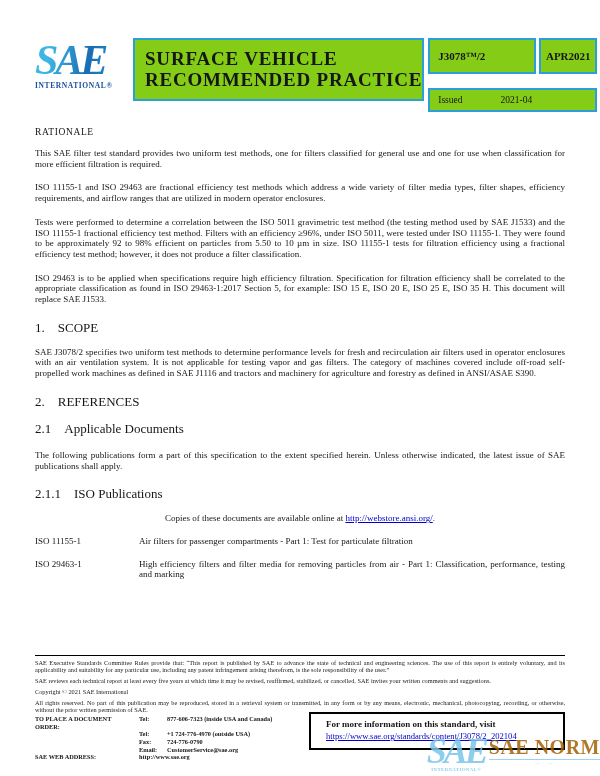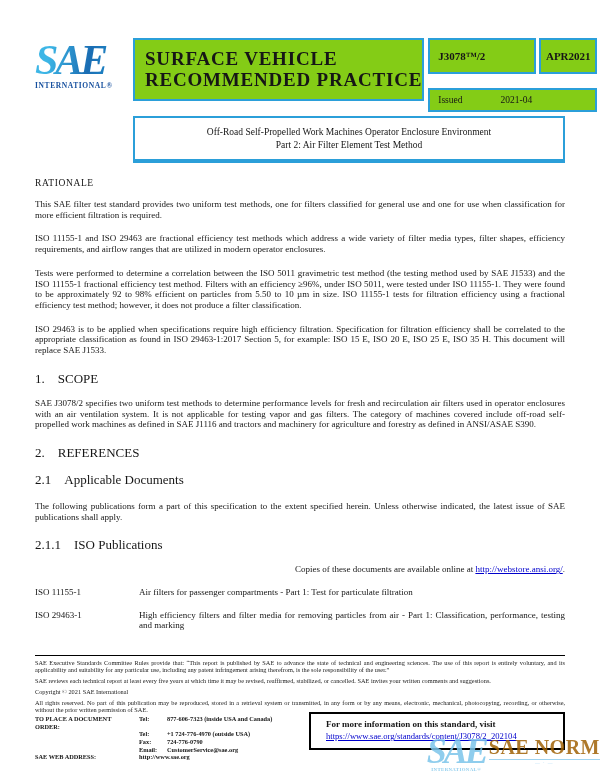--- a/index.html
+++ b/index.html
@@ -87,24 +87,20 @@
               <div class="bluebox docdate-box">APR2021</div>
             </div>
             <div class="bluebox issued-box">
               <span>Issued</span>
               <span>2021-04</span>
             </div>
           </div>
         </div>
       </div>
     </div>
-    <div class="sub-box">
-      <div>Off-Road Self-Propelled Work Machines Operator Enclosure Environment</div>
-      <div>Part 2: Air Filter Element Test Method</div>
-    </div>
 
     <div class="rationale-h">RATIONALE</div>
     <p class="body">This SAE filter test standard provides two uniform test methods, one for filters classified for general use and one for use when classification for more efficient filtration is required.</p>
     <p class="body" style="margin-top:13px">ISO 11155-1 and ISO 29463 are fractional efficiency test methods which address a wide variety of filter media types, filter shapes, efficiency requirements, and airflow ranges that are utilized in modern operator enclosures.</p>
     <p class="body" style="margin-top:13px">Tests were performed to determine a correlation between the ISO 5011 gravimetric test method (the testing method used by SAE J1533) and the ISO 11155-1 fractional efficiency test method. Filters with an efficiency ≥96%, under ISO 5011, were tested under ISO 11155-1. They were found to be approximately 92 to 98% efficient on particles from 5.50 to 10 µm in size. ISO 11155-1 tests for filtration efficiency using a fractional efficiency test method; however, it does not produce a filter classification.</p>
     <p class="body" style="margin-top:13px">ISO 29463 is to be applied when specifications require high efficiency filtration. Specification for filtration efficiency shall be correlated to the appropriate classification as found in ISO 29463-1:2017 Section 5, for example: ISO 15 E, ISO 20 E, ISO 25 E, ISO 35 H. This document will replace SAE J1533.</p>
 
     <div class="heading">
       <span class="h-num">1.</span><span>SCOPE</span>
     </div>
@@ -113,21 +109,21 @@
     <div class="heading">
       <span class="h-num">2.</span><span>REFERENCES</span>
     </div>
     <div class="heading" style="margin-top:11px">
       <span class="h-num">2.1</span><span>Applicable Documents</span>
     </div>
     <p class="body" style="margin-top:13px">The following publications form a part of this specification to the extent specified herein. Unless otherwise indicated, the latest issue of SAE publications shall apply.</p>
     <div class="heading">
       <span class="h-num">2.1.1</span><span>ISO Publications</span>
     </div>
-    <p class="body" style="text-align:right"><span>Copies of these documents are available online at </span><a class="doclink">http://webstore.ansi.org/</a><span>.</span></p>
+    <p class="body" style="text-align:center"><span>Copies of these documents are available online at </span><a class="doclink">http://webstore.ansi.org/</a><span>.</span></p>
 
     <div class="ref">
       <div class="ref-term">ISO 11155-1</div>
       <div class="ref-def">Air filters for passenger compartments - Part 1: Test for particulate filtration</div>
     </div>
     <div class="ref">
       <div class="ref-term">ISO 29463-1</div>
       <div class="ref-def">High efficiency filters and filter media for removing particles from air - Part 1: Classification, performance, testing and marking</div>
     </div>
   </div>

